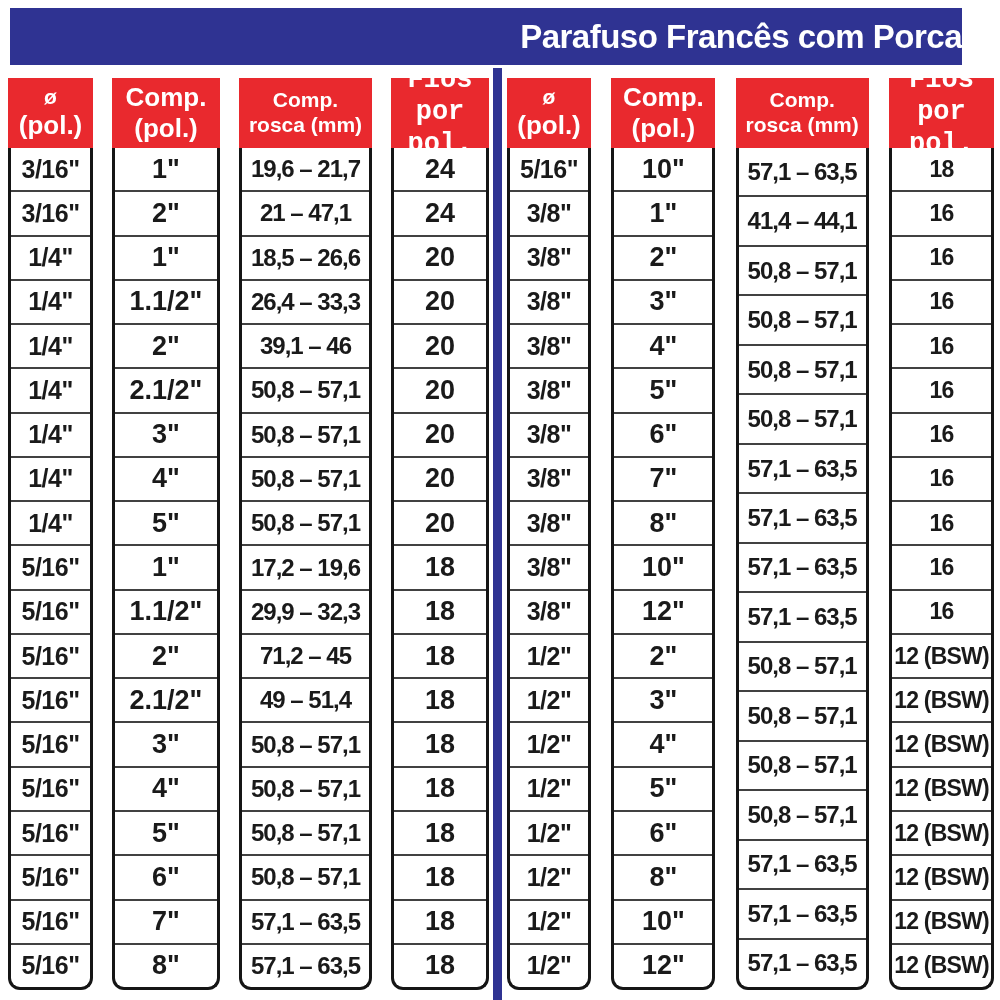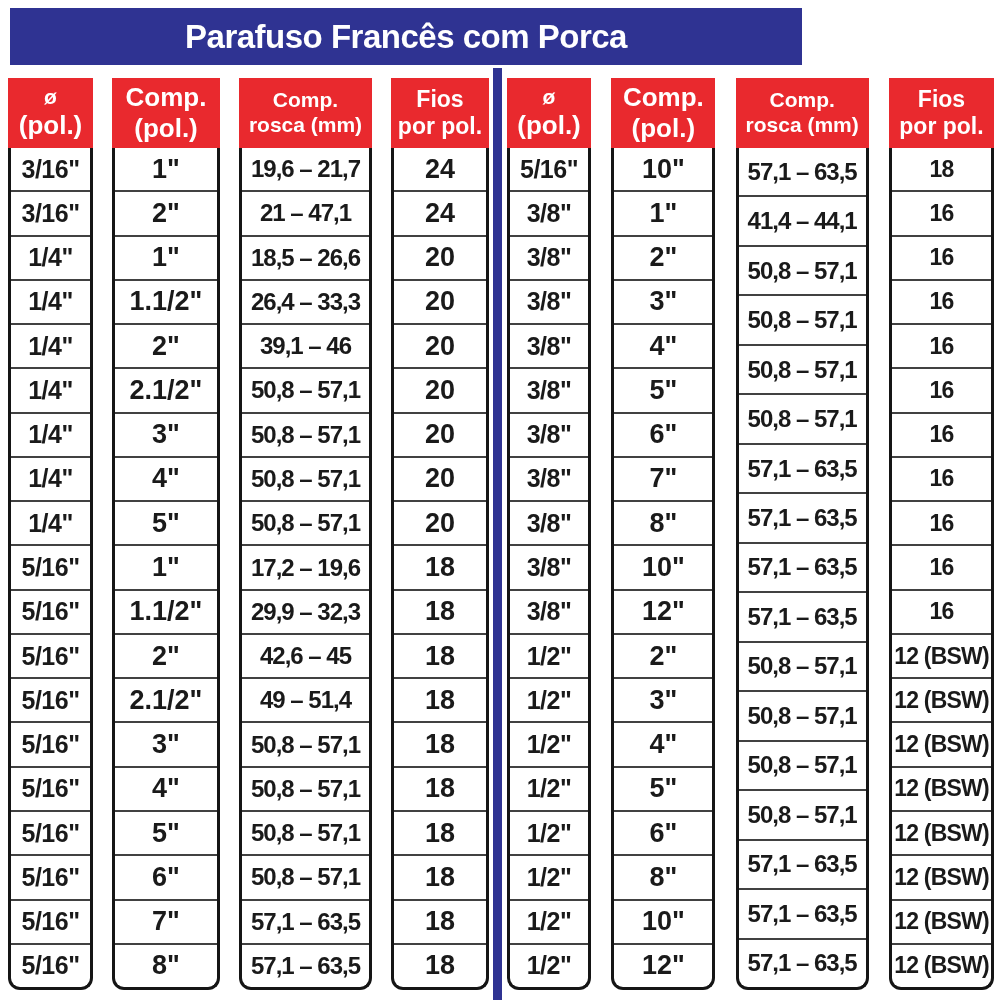--- a/index.html
+++ b/index.html
@@ -10,23 +10,23 @@
   }
   * { margin:0; padding:0; box-sizing:border-box; }
   html, body { width:1000px; height:1000px; background:#fff; }
   body {
     position:relative;
     font-family:"Liberation Sans", sans-serif;
     font-weight:bold;
   }
 
   .title-bar {
-    position:absolute; left:10px; top:8px; width:792px; height:57px;
+    position:absolute; left:10px; top:8px; width:952px; height:57px;
     background:var(--navy);
-    display:flex; align-items:center; justify-content:center;
+    display:flex; align-items:center; justify-content:flex-end;
   }
   .title-bar .title {
     color:var(--header-text); font-size:33px; font-weight:bold; letter-spacing:-0.5px;
   }
 
   .divider {
     position:absolute; left:493px; top:68px; width:9px; height:932px;
     background:var(--navy);
   }
 
@@ -49,21 +49,21 @@
 
   .col-header {
     height:70px; background:var(--red); color:var(--header-text);
     display:flex; flex-direction:column; align-items:center; justify-content:center;
     line-height:1.18; text-align:center; flex:0 0 70px;
   }
   .col.diameter .hl1 { font-size:21px; }
   .col.diameter .hl2 { font-size:26px; }
   .col.length   .hl1, .col.length .hl2 { font-size:26px; }
   .col.thread   .hl1, .col.thread .hl2 { font-size:21px; }
-  .col.fios     .hl1, .col.fios   .hl2 { font-size:23px; }
+  .col.fios     .hl1, .col.fios   .hl2 { font-size:27px;font-family:Liberation Mono, monospace; }
 
   .col-body {
     flex:1;
     border:3px solid #151515; border-top:none;
     border-radius:0 0 12px 12px;
     display:flex; flex-direction:column; overflow:hidden;
     background:#fff;
   }
   .cell {
     flex:1; display:flex; align-items:center; justify-content:center;
@@ -149,21 +149,21 @@
         <div class="cell">21 – 47,1</div>
         <div class="cell">18,5 – 26,6</div>
         <div class="cell">26,4 – 33,3</div>
         <div class="cell">39,1 – 46</div>
         <div class="cell">50,8 – 57,1</div>
         <div class="cell">50,8 – 57,1</div>
         <div class="cell">50,8 – 57,1</div>
         <div class="cell">50,8 – 57,1</div>
         <div class="cell">17,2 – 19,6</div>
         <div class="cell">29,9 – 32,3</div>
-        <div class="cell">42,6 – 45</div>
+        <div class="cell">71,2 – 45</div>
         <div class="cell">49 – 51,4</div>
         <div class="cell">50,8 – 57,1</div>
         <div class="cell">50,8 – 57,1</div>
         <div class="cell">50,8 – 57,1</div>
         <div class="cell">50,8 – 57,1</div>
         <div class="cell">57,1 – 63,5</div>
         <div class="cell">57,1 – 63,5</div>
       </div>
   </div>
   <div class="col fios">

